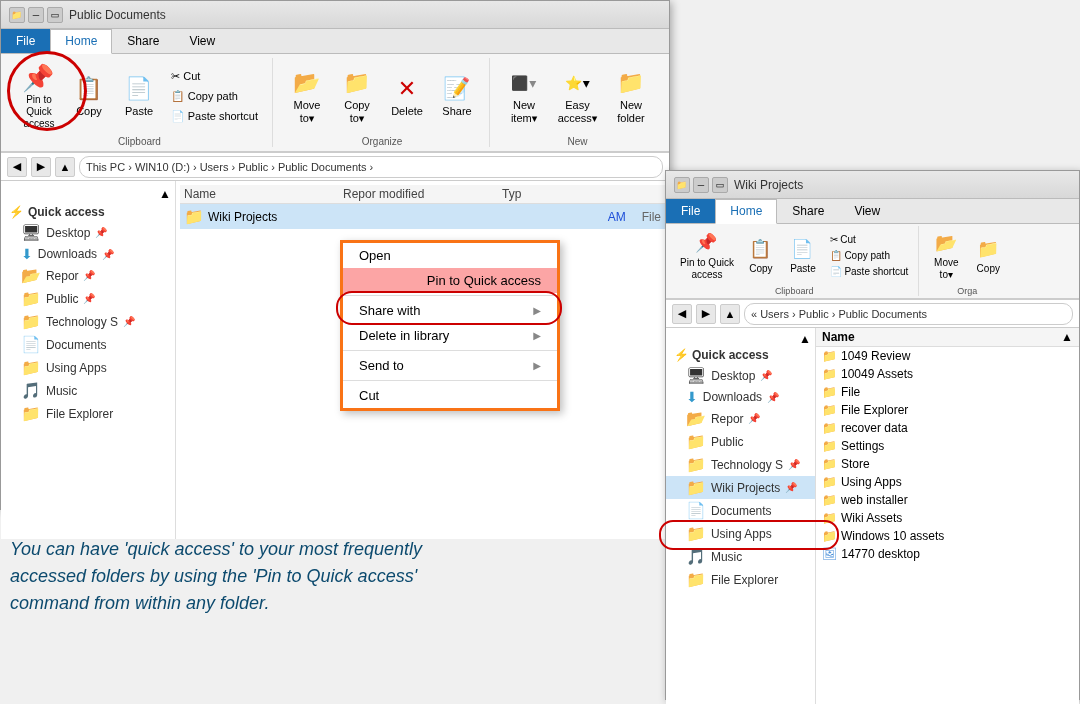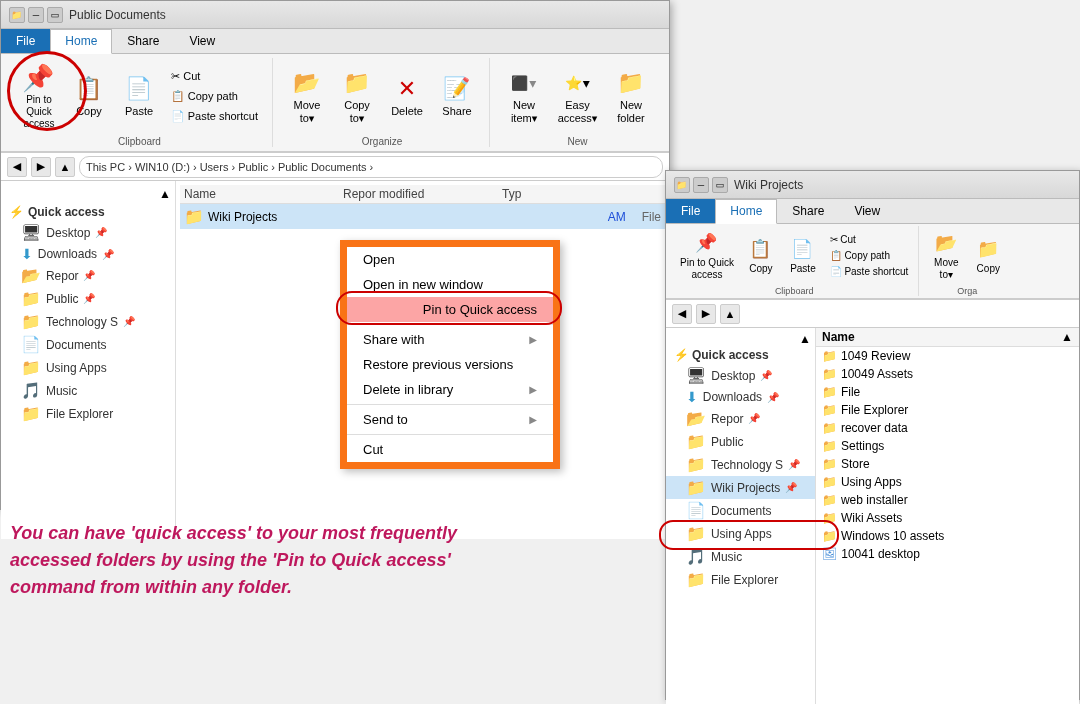--- a/index.html
+++ b/index.html
@@ -248,21 +248,21 @@
     }
     .file-row.selected { background: #cce4f7; }
 
     
     .context-menu {
       position: absolute;
       top: 240px;
       left: 340px;
       width: 220px;
       background: #fff;
-      border: 7px solid #f97316;
+      border: 3px solid #f97316;
       box-shadow: 3px 3px 8px rgba(0,0,0,0.25);
       z-index: 20;
       font-size: 13px;
     }
     .ctx-item {
       padding: 5px 16px;
       cursor: pointer;
       display: flex;
       align-items: center;
       justify-content: space-between;
@@ -283,28 +283,27 @@
       height: 34px;
       border-radius: 16px;
       border: 2.5px solid #cc0000;
       pointer-events: none;
       z-index: 25;
     }
 
     
     .description {
       position: absolute;
-      top: 520px;
+      top: 536px;
       left: 10px;
       width: 480px;
       font-size: 18px;
       font-style: italic;
-      color: #be185d;
+      color: #0c4a6e;
       line-height: 1.5;
-      font-weight: bold;
     }
 
     
     .second-window {
       position: absolute;
       top: 170px;
       left: 665px;
       width: 415px;
       height: 530px;
       background: #fff;
@@ -585,33 +584,27 @@
         <span style="margin-left:12px;color:#666;">File</span>
       </div>
     </div>
   </div>
 </div>
 
 <div class="context-menu">
   <div class="ctx-item">
     <span>Open</span>
   </div>
-  <div class="ctx-item">
-    <span>Open in new window</span>
-  </div>
   <div class="ctx-item" style="background:#fca5a5;justify-content:flex-end;">
     <span>Pin to Quick access</span>
   </div>
   <div class="ctx-separator"></div>
   <div class="ctx-item">
     <span>Share with</span>
     <span class="ctx-arrow">▶</span>
-  </div>
-  <div class="ctx-item">
-    <span>Restore previous versions</span>
   </div>
   <div class="ctx-item">
     <span>Delete in library</span>
     <span class="ctx-arrow">▶</span>
   </div>
   <div class="ctx-separator"></div>
   <div class="ctx-item">
     <span>Send to</span>
     <span class="ctx-arrow">▶</span>
   </div>
@@ -689,20 +682,23 @@
         </div>
       </div>
       <div class="ribbon2-group-label">Orga</div>
     </div>
   </div>
 
   <div class="address-bar">
     <div class="nav-btn">◀</div>
     <div class="nav-btn">▶</div>
     <div class="nav-btn">▲</div>
+    <div class="address-path">
+      <span>« Users › Public › Public Documents</span>
+    </div>
   </div>
 
   <div class="content-area" style="height:calc(100% - 28px - 24px - 58px - 28px);">
 
     <div class="second-sidebar">
       <div style="height:14px;display:flex;align-items:center;justify-content:flex-end;padding-right:4px;">▲</div>
       <div class="sidebar-header">
         <span style="color:#f5a623;margin-right:3px;">⚡</span>
         <span>Quick access</span>
       </div>
@@ -797,19 +793,19 @@
       <div class="second-file-row">
         <span style="color:#e8a000;">📁</span>
         <span>Wiki Assets</span>
       </div>
       <div class="second-file-row">
         <span style="color:#e8a000;">📁</span>
         <span>Windows 10 assets</span>
       </div>
       <div class="second-file-row">
         <span style="color:#4a90d9;">🖼</span>
-        <span>10041 desktop</span>
+        <span>14770 desktop</span>
       </div>
     </div>
   </div>
 </div>
 
 <div class="wiki-circle"></div>
 
 </body></html>

